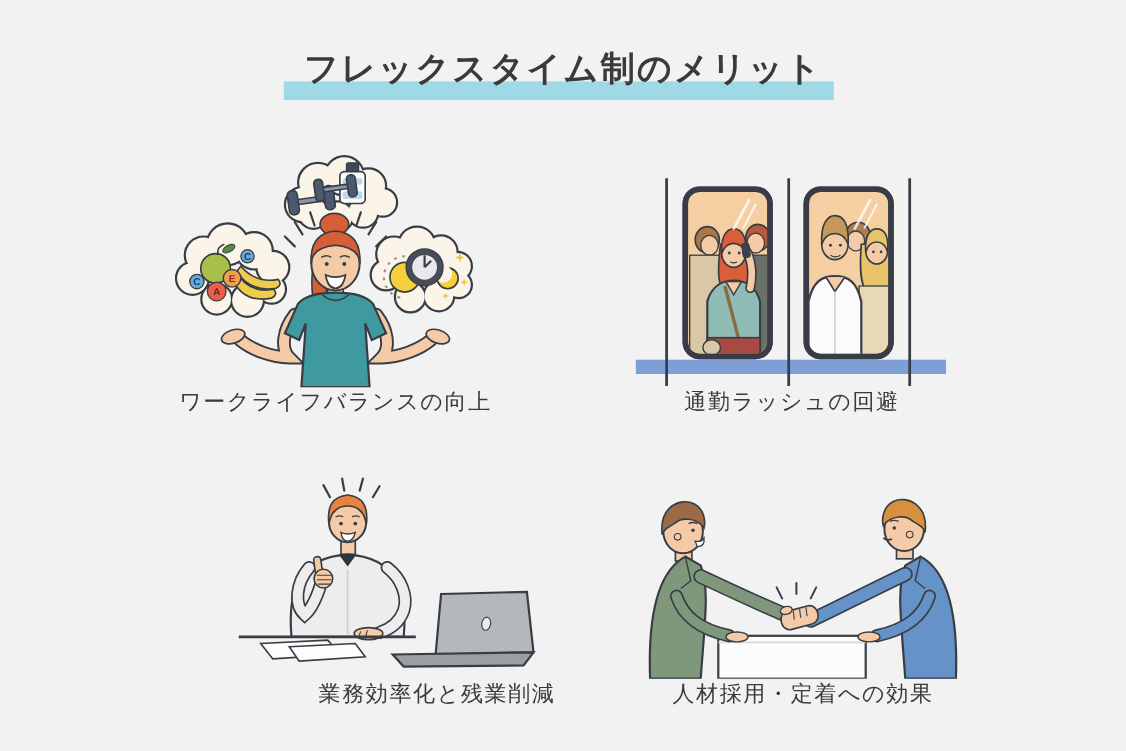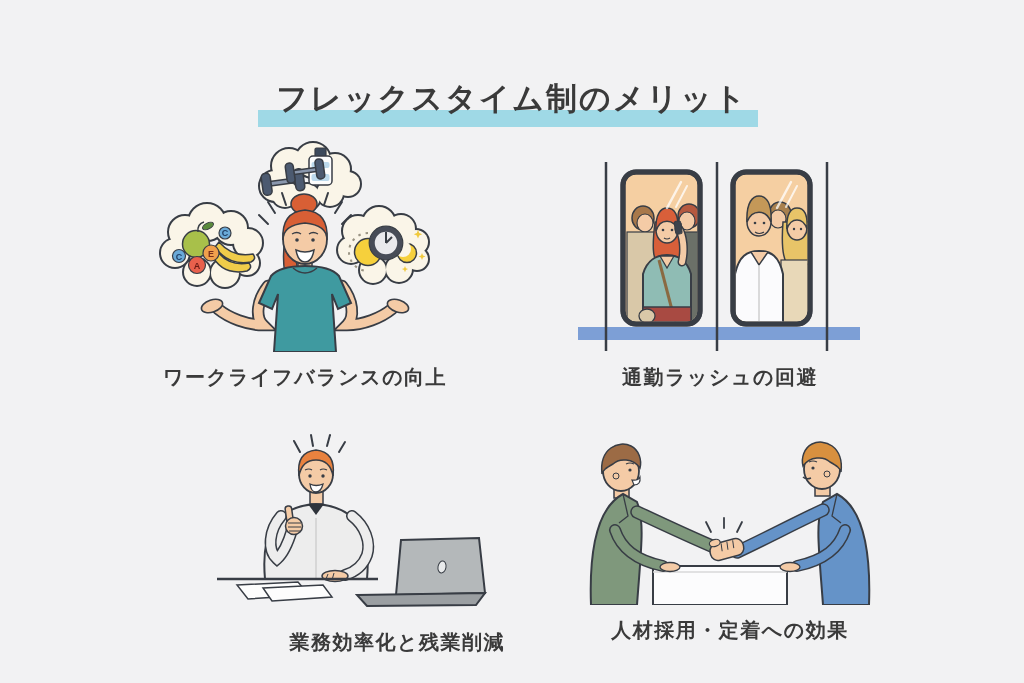--- a/index.html
+++ b/index.html
@@ -13,37 +13,36 @@
   body{background:#e5e5e5;font-family:"Liberation Sans","DejaVu Sans",sans-serif;}
   .canvas{
     position:relative;width:1024px;height:683px;background:var(--bg);
     overflow:hidden;
   }
   .title-wrap{position:absolute;top:42px;left:0;width:100%;text-align:center;}
   .title{
     display:inline-block;position:relative;
     font-size:31px;font-weight:bold;letter-spacing:2px;color:var(--txt);
     padding:0 6px;
-    margin-top:36px;
   }
   .title-bar{
     position:absolute;left:-12px;right:-4px;bottom:-7px;height:17px;
     background:#9fd9e6;z-index:0;
   }
   .title-text{position:relative;z-index:1;}
   .cell{position:absolute;display:flex;flex-direction:column;align-items:center;}
   .cell1{left:125px;top:136px;width:360px;}
   .cell2{left:545px;top:136px;width:350px;}
   .cell3{left:145px;top:420px;width:360px;align-items:flex-end;}
-  .cell4{left:550px;top:408px;width:360px;}
+  .cell4{left:550px;top:420px;width:360px;}
   .illo{display:flex;align-items:flex-end;justify-content:center;}
   .illo-top{height:216px;}
   .illo-bottom{height:197px;}
   .caption{
-    margin-top:12px;font-size:20px;font-weight:bold;letter-spacing:1.5px;
+    margin-top:0;font-size:20px;font-weight:normal;letter-spacing:1.5px;
     color:var(--txt);white-space:nowrap;
   }
   .vit{font:bold 9px "Liberation Sans","DejaVu Sans",sans-serif;text-anchor:middle;}
   svg{display:block;}
 </style>
 </head>
 <body>
 
 <div class="canvas">
 

